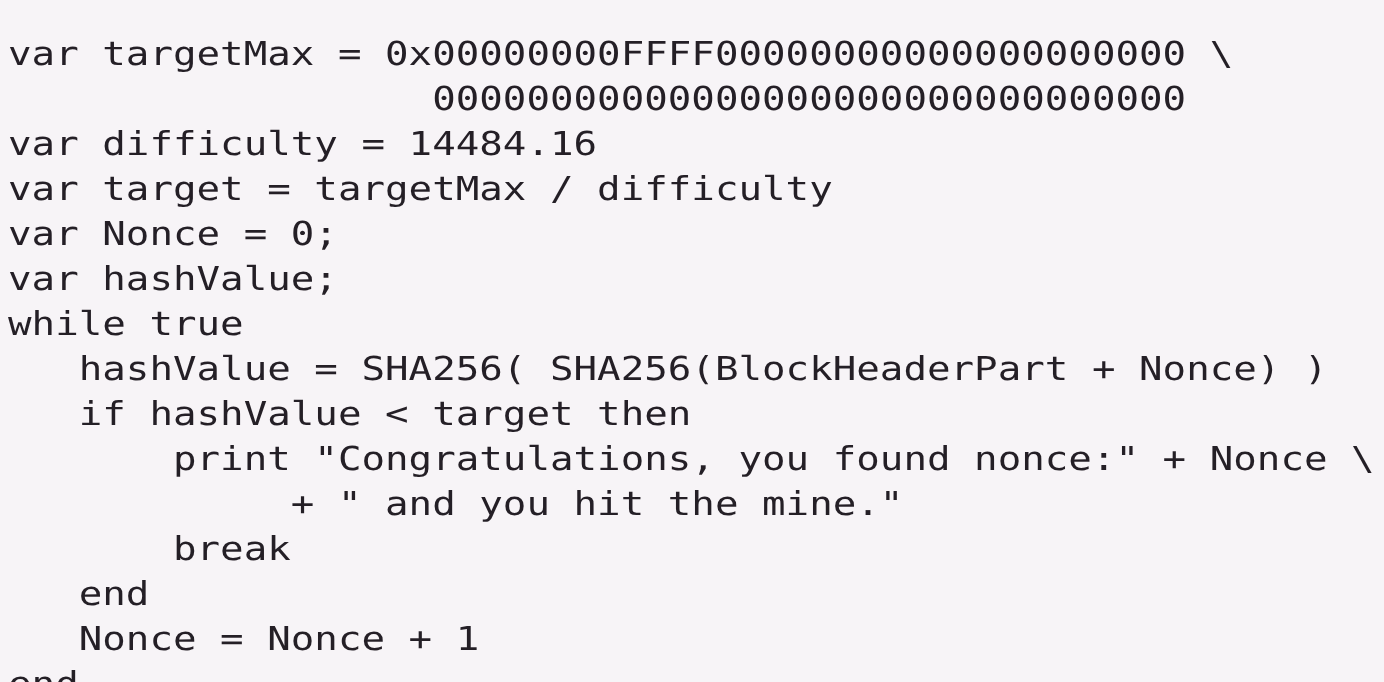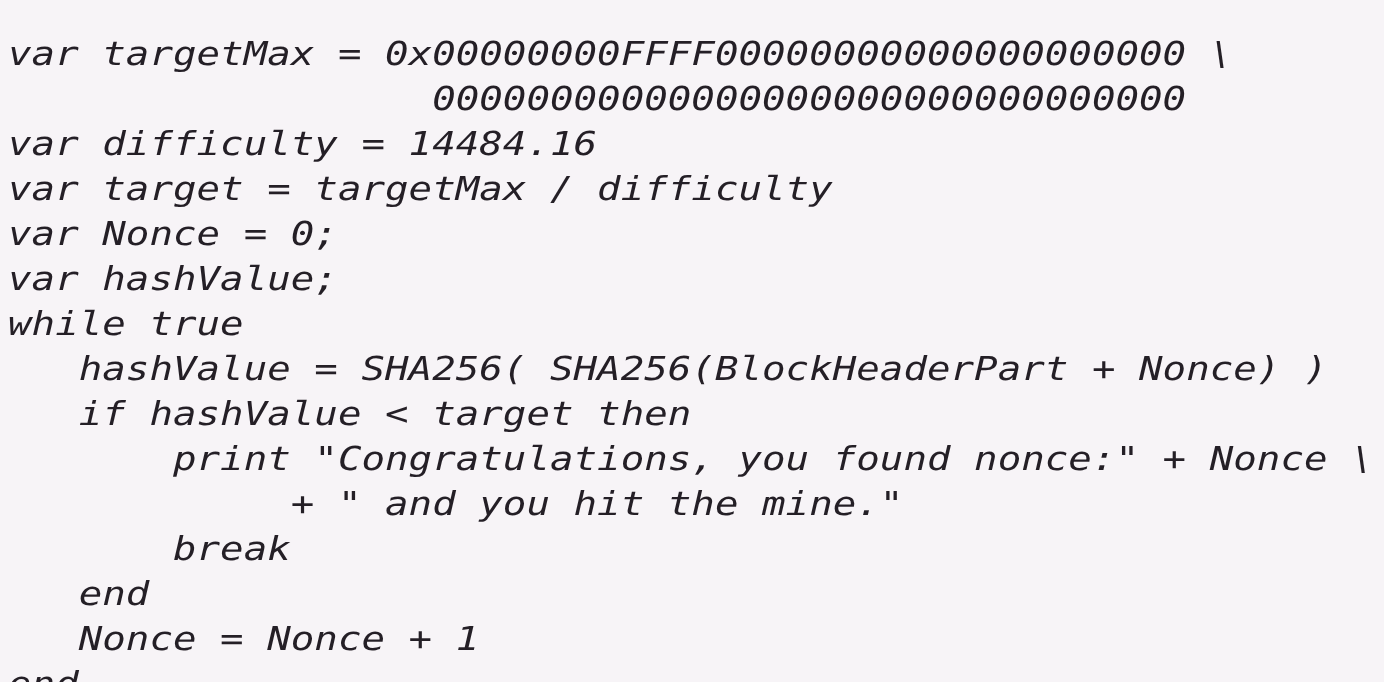--- a/index.html
+++ b/index.html
@@ -13,21 +13,20 @@
     font-family: "DejaVu Sans Mono", monospace;
     overflow: hidden;
   }
   #code-block {
     position: relative;
     width: 1384px;
     height: 682px;
     background: #f7f4f7;
     padding: 4px;
     box-sizing: border-box;
-    font-style: italic;
   }
   .code-line {
     position: absolute;
     left: 8px;
     height: 45px;
     line-height: 45px;
     white-space: pre;
     font-family: "DejaVu Sans Mono", monospace;
     font-size: 33px;
     letter-spacing: 0px;

